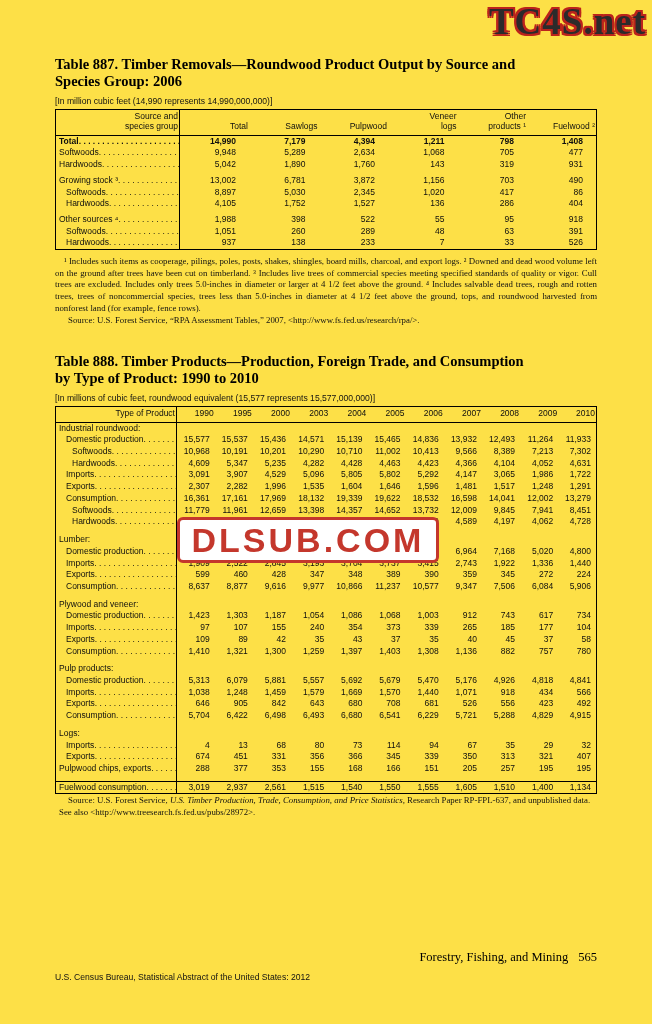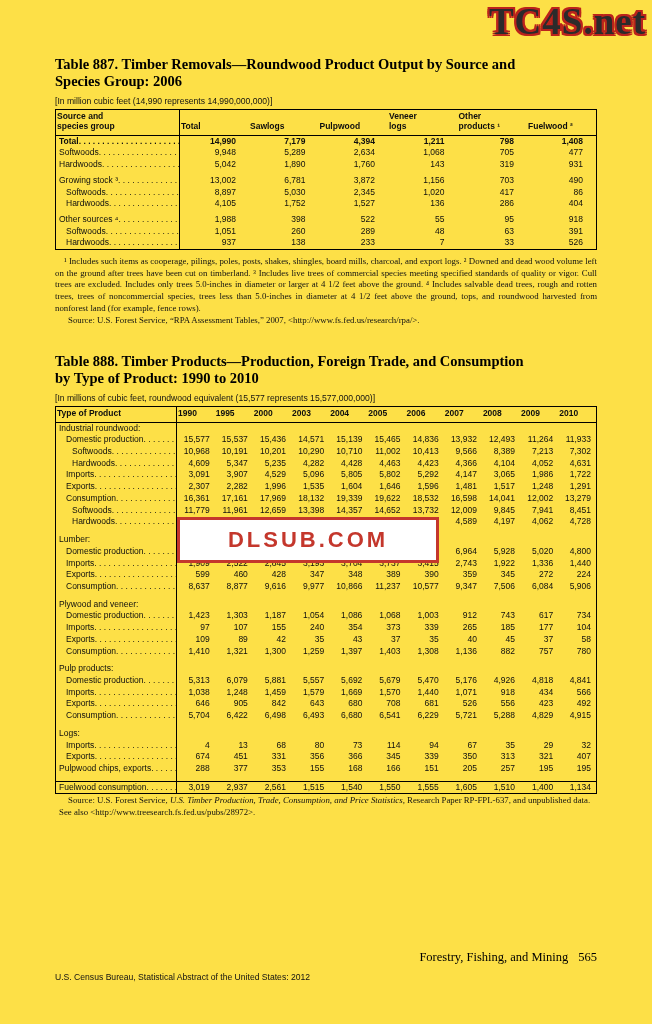--- a/index.html
+++ b/index.html
@@ -10,21 +10,21 @@
 
   
   .t-title{font-family:"Liberation Serif",serif;font-weight:bold;font-size:14.5px;line-height:1.2;
            white-space:pre-line;margin:0 0 5px 0;color:#000}
   .t-note{font-size:8.6px;line-height:1.2;margin:0 0 3px 0;color:#111}
   .sec2{margin-top:26px}
 
   
   table{border-collapse:collapse;table-layout:fixed;width:100%;font-size:8.5px;color:#0e0e0e;
         border:1px solid #000}
-  thead th{font-weight:bold;text-align:left;vertical-align:bottom;white-space:pre-line;
+  thead th{font-weight:normal;text-align:right;vertical-align:bottom;white-space:pre-line;
            line-height:1.15;padding:2px 1px 3px 1px;border-bottom:1px solid #000}
   th.stub{vertical-align:middle;border-right:1px solid #000}
   #t887 th.stub{width:121px}
   #t888 th.stub{width:118px}
   td{padding:0;line-height:1.38;vertical-align:bottom}
   td.stub{border-right:1px solid #000;padding-left:3px}
   td.val{text-align:right}
   #t887 td.val{padding-right:13px}
   #t888 td.val{padding-right:5px}
   .b{font-weight:bold}
@@ -51,22 +51,22 @@
   .chapter-line .pg{margin-left:10px}
   .credit{position:absolute;top:972px;left:55px;font-size:8.6px;color:#111;
           font-family:"Liberation Sans",sans-serif}
 
   
   .wm-top{position:absolute;top:0;right:6px;font-family:"Liberation Serif",serif;font-weight:bold;
           font-size:37px;letter-spacing:1px;color:#2b2b2b;
           text-shadow:2px 0 0 #bb241c,-2px 0 0 #bb241c,0 2px 0 #bb241c,0 -2px 0 #bb241c,
                       2px 2px 0 #bb241c,-2px -2px 0 #bb241c,2px -2px 0 #bb241c,-2px 2px 0 #bb241c}
   .wm-mid{position:absolute;top:517px;left:177px;width:256px;height:40px;background:#fff;
-          border:3px solid #c4372c;border-radius:0;display:flex;align-items:center;justify-content:center;
-          font-family:"Liberation Sans",sans-serif;font-weight:bold;font-size:22px;letter-spacing:3px;
+          border:3px solid #c4372c;border-radius:6px;display:flex;align-items:center;justify-content:center;
+          font-family:"Liberation Sans",sans-serif;font-weight:bold;font-size:34px;letter-spacing:3px;
           color:#c4372c}
   .wm-bottom{position:absolute;top:976px;left:0;width:100%;text-align:center;
              font-family:"Liberation Serif",serif;font-weight:bold;font-size:39px;letter-spacing:0.5px;
              color:#dd4b3e;
              text-shadow:2px 0 0 #8a130b,-2px 0 0 #8a130b,0 2px 0 #8a130b,0 -2px 0 #8a130b,
                          2px 2px 0 #8a130b,-2px -2px 0 #8a130b,2px -2px 0 #8a130b,-2px 2px 0 #8a130b}
 </style>
 </head>
 <body>
 
@@ -458,21 +458,21 @@
                 </div>
               </td>
               <td class="val"></td>
               <td class="val"></td>
               <td class="val"></td>
               <td class="val"></td>
               <td class="val"></td>
               <td class="val"></td>
               <td class="val"></td>
               <td class="val">6,964</td>
-              <td class="val">5,928</td>
+              <td class="val">7,168</td>
               <td class="val">5,020</td>
               <td class="val">4,800</td>
             </tr>
             <tr>
               <td class="stub">
                 <div class="lab ind1">
                   <span class="txt">Imports</span>
                   <span class="dots"></span>
                 </div>
               </td>

